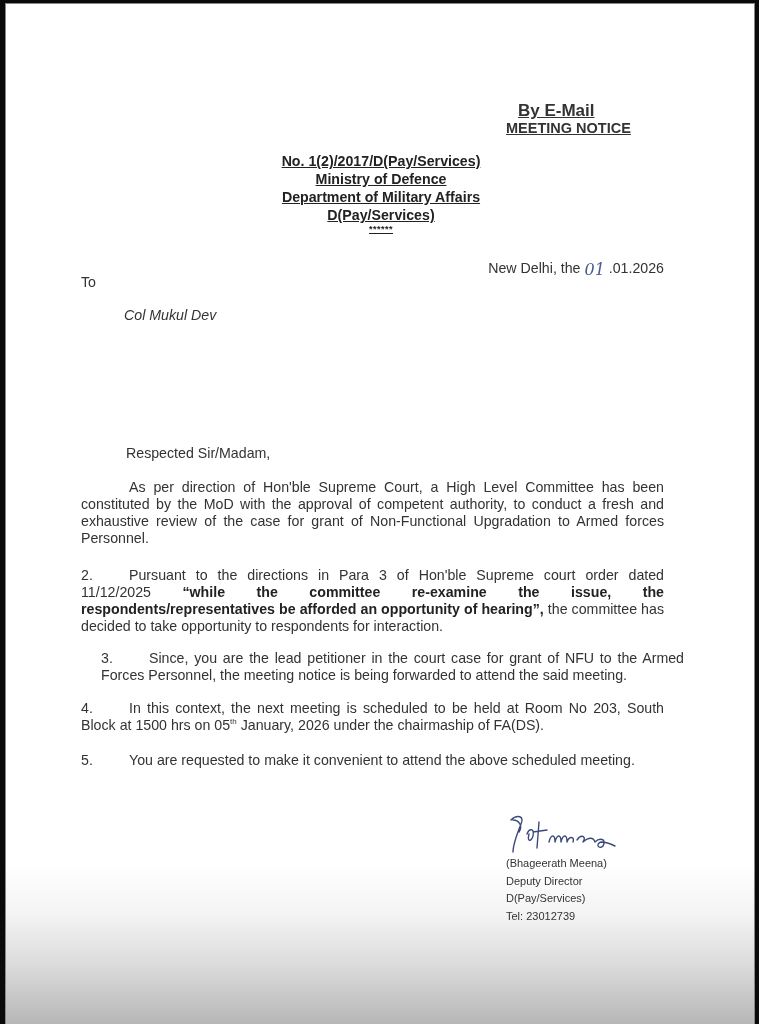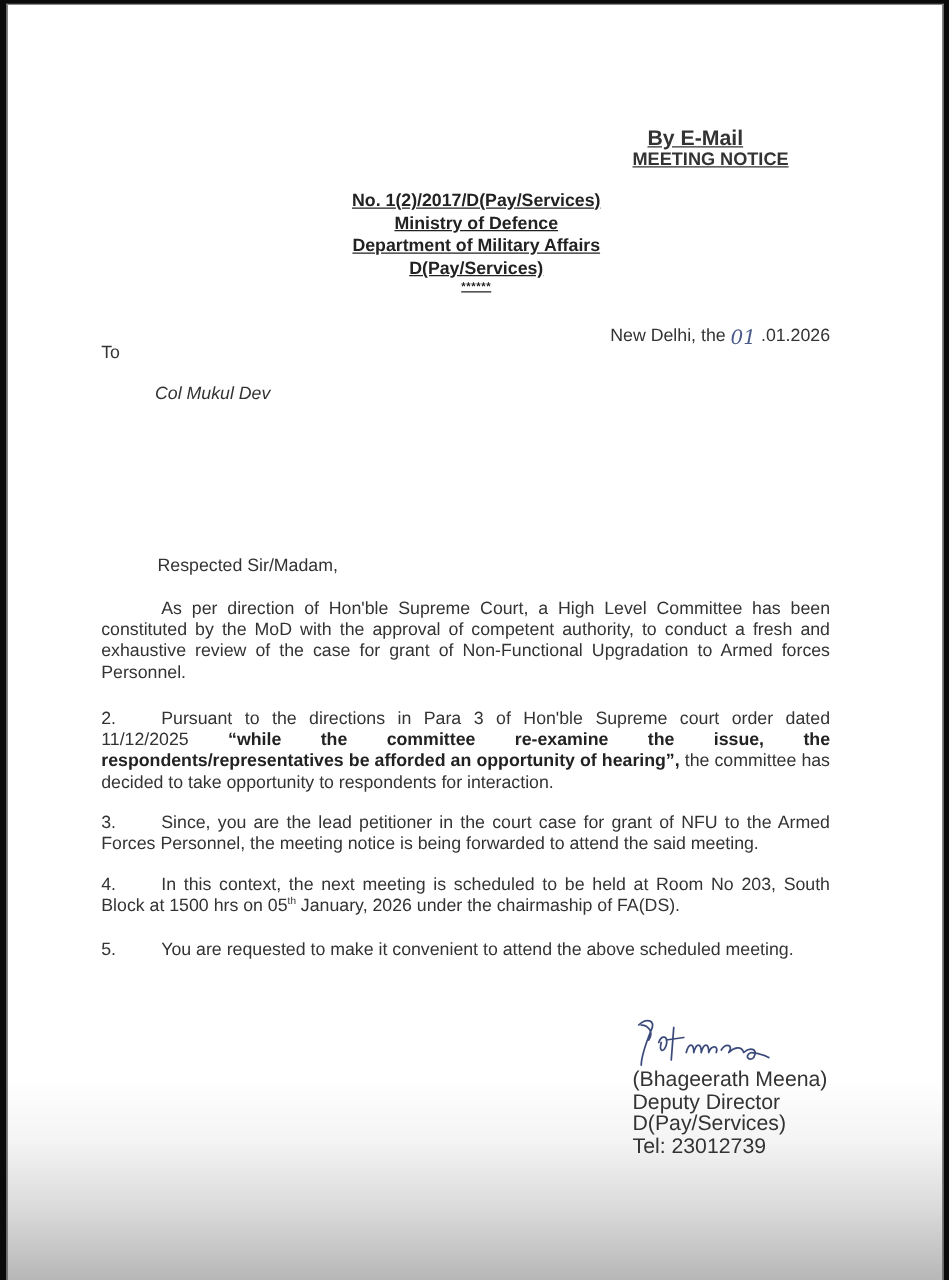--- a/index.html
+++ b/index.html
@@ -96,21 +96,21 @@
       position: absolute;
       left: 497px;
       top: 808px;
       width: 150px;
       height: 50px;
     }
     .sig-lines {
       position: absolute;
       left: 500px;
       top: 851px;
-      font-size: 17px;
+      font-size: 11px;
       line-height: 17.5px;
       color: #333;
     }
     .sig-lines div { white-space: nowrap; }
     sup { font-size: 8px; line-height: 0; }
   </style>
 </head>
 <body>
 
 <div class="page">
@@ -137,21 +137,21 @@
 
 
   <div class="txt" id="salutation">Respected Sir/Madam,</div>
 
   <div class="para indent" style="top:475px;">As per direction of Hon'ble Supreme Court, a High Level Committee has been constituted by the MoD with the approval of competent authority, to conduct a fresh and exhaustive review of the case for grant of Non-Functional Upgradation to Armed forces Personnel.</div>
 
   <div class="para" style="top:563px;">
     <span class="num">2.</span><span>Pursuant to the directions in Para 3 of Hon'ble Supreme court order dated 11/12/2025 </span><span class="bold">“while the committee re-examine the issue, the respondents/representatives be afforded an opportunity of hearing”,</span><span> the committee has decided to take opportunity to respondents for interaction.</span>
   </div>
 
-  <div class="para" style="top:646px;">
+  <div class="para" style="top:646px;margin-left:20px;">
     <span class="num">3.</span><span>Since, you are the lead petitioner in the court case for grant of NFU to the Armed Forces Personnel, the meeting notice is being forwarded to attend the said meeting.</span>
   </div>
 
   <div class="para" style="top:696px;">
     <span class="num">4.</span><span>In this context, the next meeting is scheduled to be held at Room No 203, South Block at 1500 hrs on 05</span><sup>th</sup><span> January, 2026 under the chairmaship of FA(DS).</span>
   </div>
 
   <div class="para" style="top:748px;">
     <span class="num">5.</span><span>You are requested to make it convenient to attend the above scheduled meeting.</span>
   </div>

